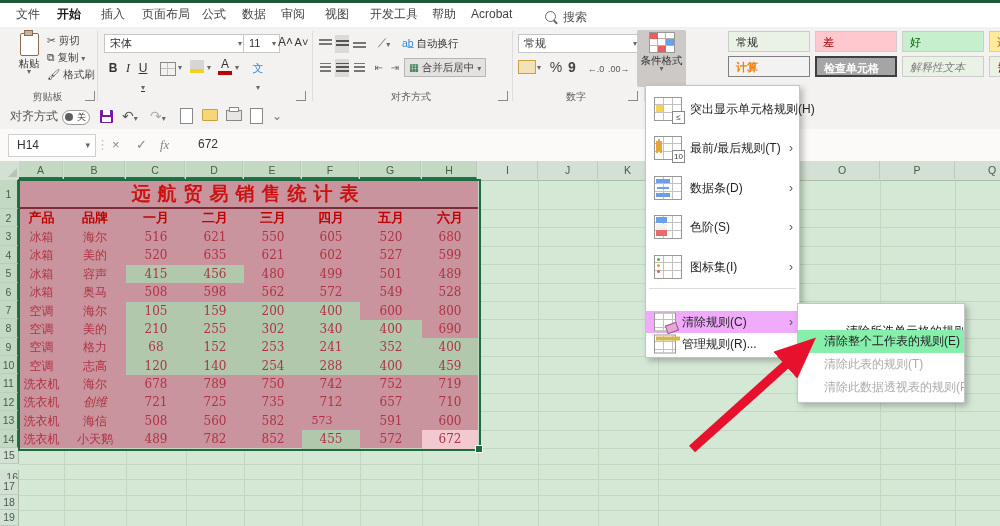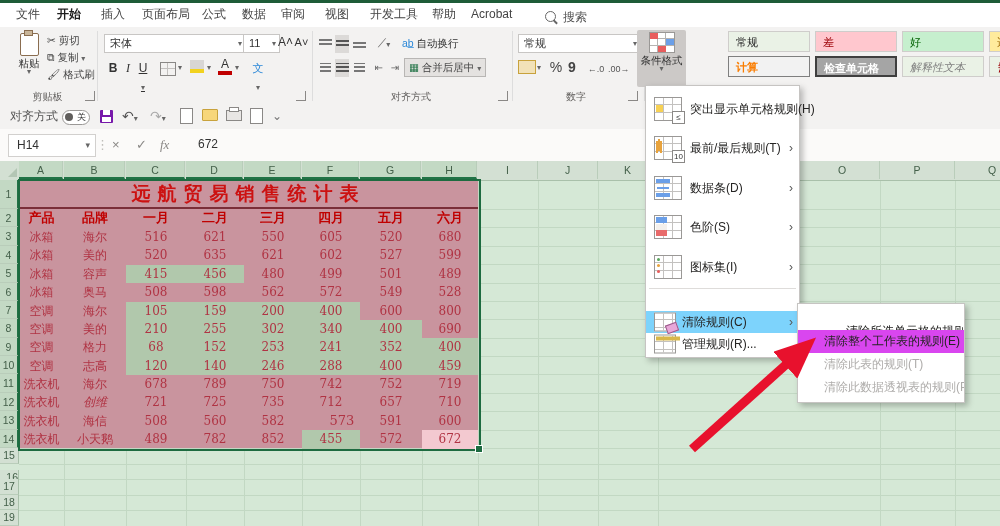--- a/index.html
+++ b/index.html
@@ -85,21 +85,21 @@
   #xtable .green{background:#b1c8ac;}
   #xtable .activecell{background:#f3c9d0;}
   #xtable .hdr{font-weight:bold;color:#c00000;font-size:13px;}
   #ttl{position:absolute;left:0;top:0;width:459px;height:27px;line-height:27px;text-align:center;
        font-size:19px;font-weight:bold;color:#cc1111;letter-spacing:7px;border-bottom:2px solid #7a2e38;}
   #selbox{position:absolute;left:-1px;top:-1px;width:459px;height:268px;border:2px solid #1d6b40;pointer-events:none;}
   #fillhandle{position:absolute;right:-4px;bottom:-4px;width:6px;height:6px;background:#1d6b40;border:1px solid #fff;}
   
   #cfmenu{position:absolute;left:645px;top:85px;width:153px;height:271px;background:#fff;border:1px solid #c6c4c2;box-shadow:3px 3px 6px rgba(0,0,0,.25);z-index:40;}
   .mi{position:absolute;left:0;width:153px;cursor:default;}
-  .mi.hl{background:#7dd3fc;}
+  .mi.hl{background:#f0abfc;}
   .mi .lbl{position:absolute;left:44px;top:50%;transform:translateY(-50%);font-size:12px;color:#252423;white-space:nowrap;}
   .mi.small .lbl{left:36px;}
   .mi .chev{position:absolute;right:6px;top:50%;transform:translateY(-50%);font-size:12px;color:#555;}
   .mi-ic{position:absolute;left:8px;top:50%;transform:translateY(-50%);width:26px;height:22px;background:#fff;border:1px solid #9a9896;}
   .mi-ic:before{content:"";position:absolute;inset:0;
      background:linear-gradient(90deg,transparent 8px,#c3c1bf 8px,#c3c1bf 9px,transparent 9px,transparent 17px,#c3c1bf 17px,#c3c1bf 18px,transparent 18px),
      linear-gradient(transparent 6px,#c3c1bf 6px,#c3c1bf 7px,transparent 7px,transparent 14px,#c3c1bf 14px,#c3c1bf 15px,transparent 15px);}
   .mi.small .mi-ic{width:20px;height:17px;}
   .badge{position:absolute;right:-4px;bottom:-4px;width:11px;height:11px;background:#fff;border:1px solid #8a8886;font-size:8px;line-height:11px;text-align:center;color:#333;z-index:2;}
   .ic-highlight .mi-ic:after{content:"";position:absolute;left:1px;top:7px;width:7px;height:7px;background:#f7d154;}
@@ -107,21 +107,21 @@
   .ic-databars .mi-ic:after{content:"";position:absolute;left:1px;top:2px;width:14px;height:4px;background:#6b9fe8;box-shadow:0 7px 0 -1px #6b9fe8,0 14px 0 0 #6b9fe8;}
   .ic-colorscale .mi-ic:after{content:"";position:absolute;left:1px;top:1px;width:11px;height:6px;background:#6b9fe8;box-shadow:0 7px 0 0 #f4f0ec,0 13px 0 0 #e86b6b;}
   .ic-iconset .mi-ic:after{content:"";position:absolute;left:2px;top:2px;width:3px;height:3px;border-radius:50%;background:#58a55c;box-shadow:0 6px 0 #e8a33d,0 12px 0 #e85d5d;}
   .ic-newrule .mi-ic:after{content:"";position:absolute;left:1px;top:6px;width:7px;height:6px;background:#f7d154;}
   .ic-clear .mi-ic:after{content:"";position:absolute;right:-3px;bottom:-2px;width:10px;height:7px;background:#e8a7d8;border:1px solid #9a5a8a;transform:rotate(-20deg);}
   .ic-manage .mi-ic:after{content:"";position:absolute;left:1px;top:1px;width:24px;height:4px;background:#d8b74a;}
   .msep{position:absolute;left:3px;width:147px;height:1px;background:#dedcda;}
   
   #clearmenu{position:absolute;left:797px;top:303px;width:166px;height:98px;background:#fff;border:1px solid #c6c4c2;box-shadow:3px 3px 6px rgba(0,0,0,.25);z-index:50;}
   .smi{position:absolute;left:0;width:166px;height:23px;line-height:23px;font-size:12px;color:#252423;padding-left:26px;box-sizing:border-box;white-space:nowrap;overflow:hidden;}
-  .smi.hl{background:#d946ef;}
+  .smi.hl{background:#86efac;}
   .smi.dis{color:#aeacaa;}
   
   #arrow-svg{position:absolute;left:0;top:0;width:1000px;height:526px;z-index:60;pointer-events:none;}
   .icon-sq{display:inline-block;}
 </style>
 </head>
 <body>
 
 <div id="page">
 
@@ -377,21 +377,21 @@
           <div class="cell green" style="left: 107px; width: 60px; top: 158.308px; height: 18.3846px; line-height: 18.3846px; font-size: 12px;">68</div>
           <div class="cell green" style="left: 167px; width: 58px; top: 158.308px; height: 18.3846px; line-height: 18.3846px; font-size: 12px;">152</div>
           <div class="cell green" style="left: 225px; width: 58px; top: 158.308px; height: 18.3846px; line-height: 18.3846px; font-size: 12px;">253</div>
           <div class="cell green" style="left: 283px; width: 58px; top: 158.308px; height: 18.3846px; line-height: 18.3846px; font-size: 12px;">241</div>
           <div class="cell green" style="left: 341px; width: 62px; top: 158.308px; height: 18.3846px; line-height: 18.3846px; font-size: 12px;">352</div>
           <div class="cell green" style="left: 403px; width: 56px; top: 158.308px; height: 18.3846px; line-height: 18.3846px; font-size: 12px;">400</div>
           <div class="cell" style="left: 0px; width: 45px; top: 176.692px; height: 18.3846px; line-height: 18.3846px; font-size: 12px;">空调</div>
           <div class="cell" style="left: 45px; width: 62px; top: 176.692px; height: 18.3846px; line-height: 18.3846px; font-size: 12px;">志高</div>
           <div class="cell green" style="left: 107px; width: 60px; top: 176.692px; height: 18.3846px; line-height: 18.3846px; font-size: 12px;">120</div>
           <div class="cell green" style="left: 167px; width: 58px; top: 176.692px; height: 18.3846px; line-height: 18.3846px; font-size: 12px;">140</div>
-          <div class="cell green" style="left: 225px; width: 58px; top: 176.692px; height: 18.3846px; line-height: 18.3846px; font-size: 12px;">246</div>
+          <div class="cell green" style="left: 225px; width: 58px; top: 176.692px; height: 18.3846px; line-height: 18.3846px; font-size: 12px;">254</div>
           <div class="cell green" style="left: 283px; width: 58px; top: 176.692px; height: 18.3846px; line-height: 18.3846px; font-size: 12px;">288</div>
           <div class="cell green" style="left: 341px; width: 62px; top: 176.692px; height: 18.3846px; line-height: 18.3846px; font-size: 12px;">400</div>
           <div class="cell green" style="left: 403px; width: 56px; top: 176.692px; height: 18.3846px; line-height: 18.3846px; font-size: 12px;">459</div>
           <div class="cell" style="left: 0px; width: 45px; top: 195.077px; height: 18.3846px; line-height: 18.3846px; font-size: 12px;">洗衣机</div>
           <div class="cell" style="left: 45px; width: 62px; top: 195.077px; height: 18.3846px; line-height: 18.3846px; font-size: 12px;">海尔</div>
           <div class="cell" style="left: 107px; width: 60px; top: 195.077px; height: 18.3846px; line-height: 18.3846px; font-size: 12px;">678</div>
           <div class="cell" style="left: 167px; width: 58px; top: 195.077px; height: 18.3846px; line-height: 18.3846px; font-size: 12px;">789</div>
           <div class="cell" style="left: 225px; width: 58px; top: 195.077px; height: 18.3846px; line-height: 18.3846px; font-size: 12px;">750</div>
           <div class="cell" style="left: 283px; width: 58px; top: 195.077px; height: 18.3846px; line-height: 18.3846px; font-size: 12px;">742</div>
           <div class="cell" style="left: 341px; width: 62px; top: 195.077px; height: 18.3846px; line-height: 18.3846px; font-size: 12px;">752</div>
@@ -402,21 +402,21 @@
           <div class="cell" style="left: 167px; width: 58px; top: 213.461px; height: 18.3846px; line-height: 18.3846px; font-size: 12px;">725</div>
           <div class="cell" style="left: 225px; width: 58px; top: 213.461px; height: 18.3846px; line-height: 18.3846px; font-size: 12px;">735</div>
           <div class="cell" style="left: 283px; width: 58px; top: 213.461px; height: 18.3846px; line-height: 18.3846px; font-size: 12px;">712</div>
           <div class="cell" style="left: 341px; width: 62px; top: 213.461px; height: 18.3846px; line-height: 18.3846px; font-size: 12px;">657</div>
           <div class="cell" style="left: 403px; width: 56px; top: 213.461px; height: 18.3846px; line-height: 18.3846px; font-size: 12px;">710</div>
           <div class="cell" style="left: 0px; width: 45px; top: 231.846px; height: 18.3846px; line-height: 18.3846px; font-size: 12px;">洗衣机</div>
           <div class="cell" style="left: 45px; width: 62px; top: 231.846px; height: 18.3846px; line-height: 18.3846px; font-size: 12px;">海信</div>
           <div class="cell" style="left: 107px; width: 60px; top: 231.846px; height: 18.3846px; line-height: 18.3846px; font-size: 12px;">508</div>
           <div class="cell" style="left: 167px; width: 58px; top: 231.846px; height: 18.3846px; line-height: 18.3846px; font-size: 12px;">560</div>
           <div class="cell" style="left: 225px; width: 58px; top: 231.846px; height: 18.3846px; line-height: 18.3846px; font-size: 12px;">582</div>
-          <div class="cell" style="left: 294px; width: 58px; top: 231.846px; height: 18.3846px; line-height: 18.3846px; font-size: 13px;">573</div>
+          <div class="cell" style="left: 274px; width: 58px; top: 231.846px; height: 18.3846px; line-height: 18.3846px; font-size: 11px;">573</div>
           <div class="cell" style="left: 341px; width: 62px; top: 231.846px; height: 18.3846px; line-height: 18.3846px; font-size: 12px;">591</div>
           <div class="cell" style="left: 403px; width: 56px; top: 231.846px; height: 18.3846px; line-height: 18.3846px; font-size: 12px;">600</div>
           <div class="cell" style="left: 0px; width: 45px; top: 250.231px; height: 18.3846px; line-height: 18.3846px; font-size: 12px;">洗衣机</div>
           <div class="cell" style="left: 45px; width: 62px; top: 250.231px; height: 18.3846px; line-height: 18.3846px; font-size: 12px;">小天鹅</div>
           <div class="cell" style="left: 107px; width: 60px; top: 250.231px; height: 18.3846px; line-height: 18.3846px; font-size: 12px;">489</div>
           <div class="cell" style="left: 167px; width: 58px; top: 250.231px; height: 18.3846px; line-height: 18.3846px; font-size: 12px;">782</div>
           <div class="cell" style="left: 225px; width: 58px; top: 250.231px; height: 18.3846px; line-height: 18.3846px; font-size: 12px;">852</div>
           <div class="cell green" style="left: 283px; width: 58px; top: 250.231px; height: 18.3846px; line-height: 18.3846px; font-size: 12px;">455</div>
           <div class="cell" style="left: 341px; width: 62px; top: 250.231px; height: 18.3846px; line-height: 18.3846px; font-size: 12px;">572</div>
           <div class="cell activecell" style="left: 403px; width: 56px; top: 250.231px; height: 18.3846px; line-height: 18.3846px; font-size: 12px;">672</div>

